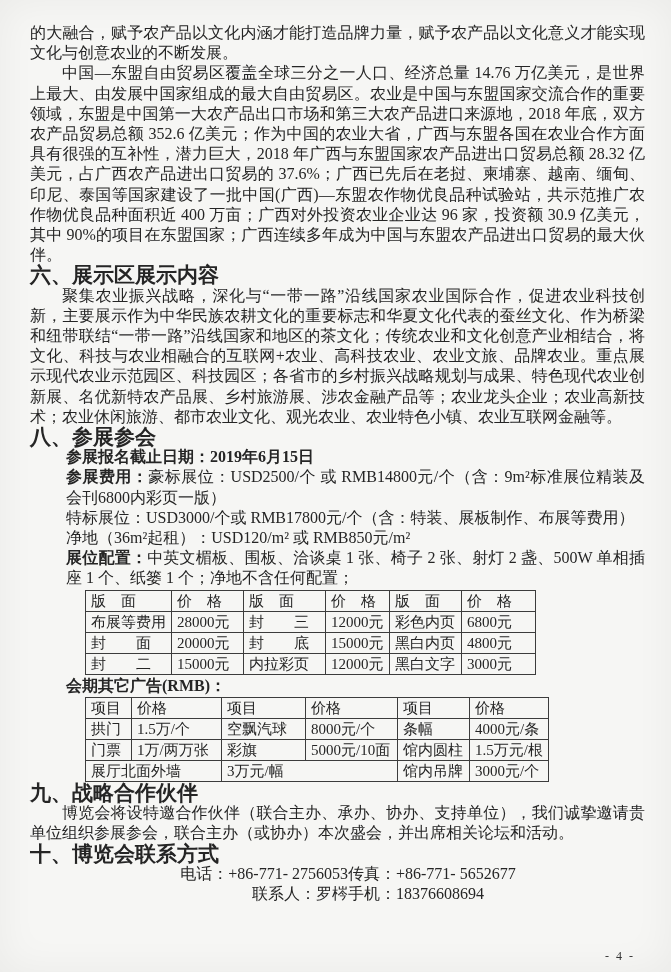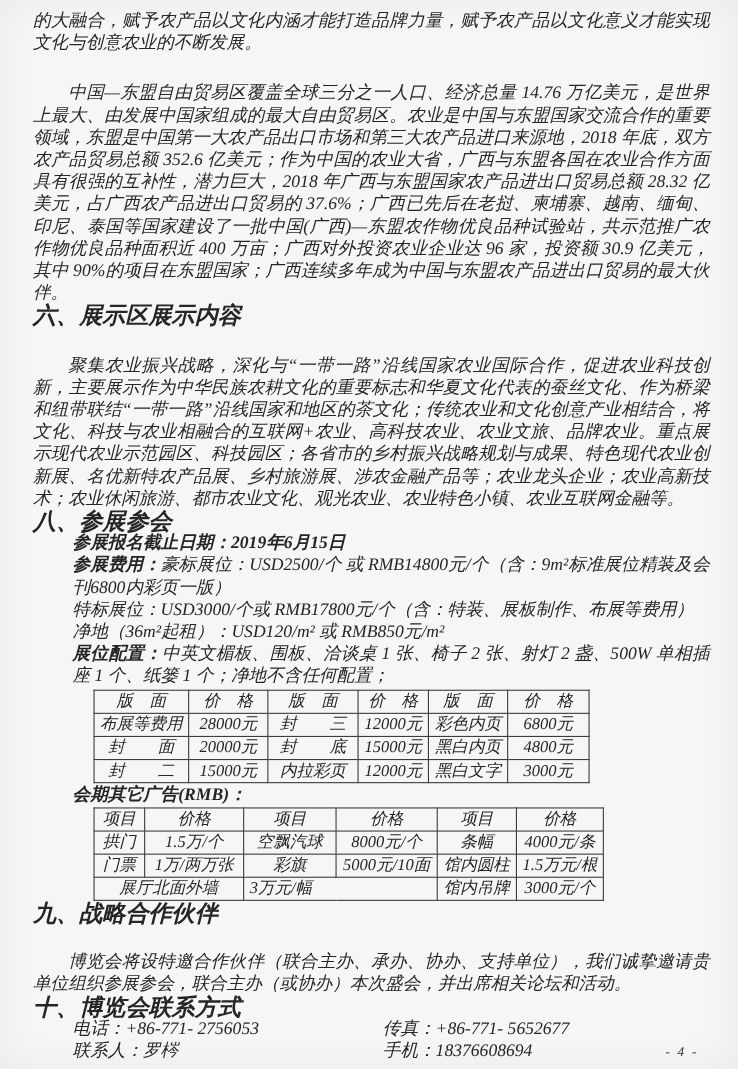--- a/index.html
+++ b/index.html
@@ -6,42 +6,41 @@
   body {
     width: 671px; height: 972px;
     background: #f6f6f4;
     font-family: "Liberation Serif", "DejaVu Serif", serif;
     color: #252525;
     position: relative;
     overflow: hidden;
   }
   .page {
     position: absolute; inset: 0;
-    padding: 10px 26px 0 30px;
+    padding: 23px 26px 0 30px;
     box-sizing: border-box;
     box-shadow: inset 0 0 40px rgba(0,0,0,0.05);
-    font-style: italic;
   }
   p { margin: 0; font-size: 16px; line-height: 20.2px; text-align: justify; }
-  .indent { text-indent: 2em; margin-top: 25px; }
+  .indent { text-indent: 2em; }
   .heading { font-weight: bold; font-size: 21px; line-height: 20.2px; margin: 0; text-align: left; }
   .entry { padding-left: 36px; }
   .bold { font-weight: bold; }
   table { border-collapse: collapse; table-layout: fixed; margin: 1px 0 1px 55px; }
   td, th {
     border: 1px solid #3c3c3c;
     font-size: 15px; line-height: 18px;
     padding: 1px 5px;
-    font-weight: normal; text-align: center;
+    font-weight: normal; text-align: left;
     white-space: nowrap; overflow: hidden;
     font-family: "Liberation Serif", "DejaVu Serif", serif;
   }
   .cell-center { text-align: left; }
   .contact-row { display: flex; padding-left: 36px; font-size: 16px; line-height: 20.2px; }
-  .contact-left { width: 282px; flex: 0 0 282px; }
+  .contact-left { width: 282px; flex: 0 0 282px; text-align: right; }
   .page-num {
     position: absolute; right: 36px; bottom: 8px;
     font-size: 12px; letter-spacing: 2px; color: #333;
   }
 </style>
 </head>
 <body>
 
 <div class="page">
 

